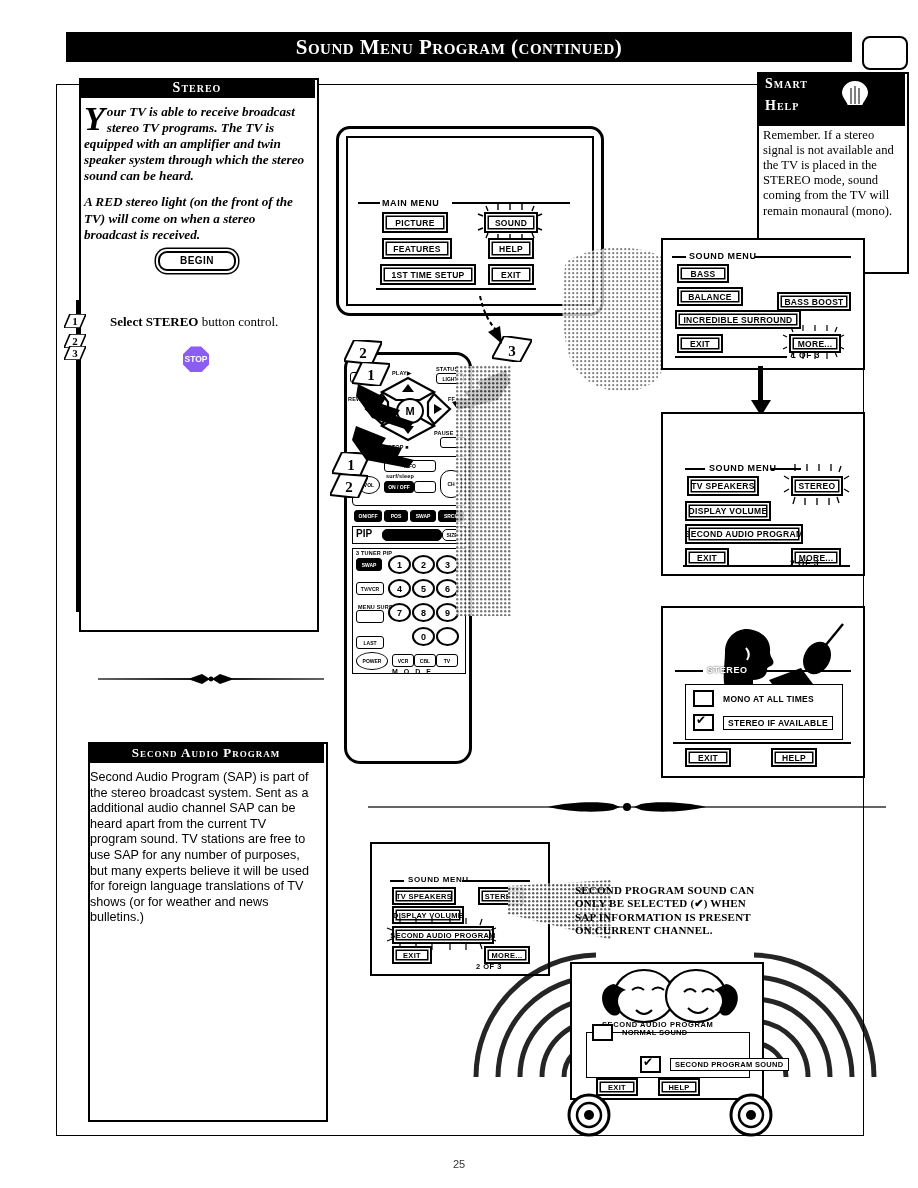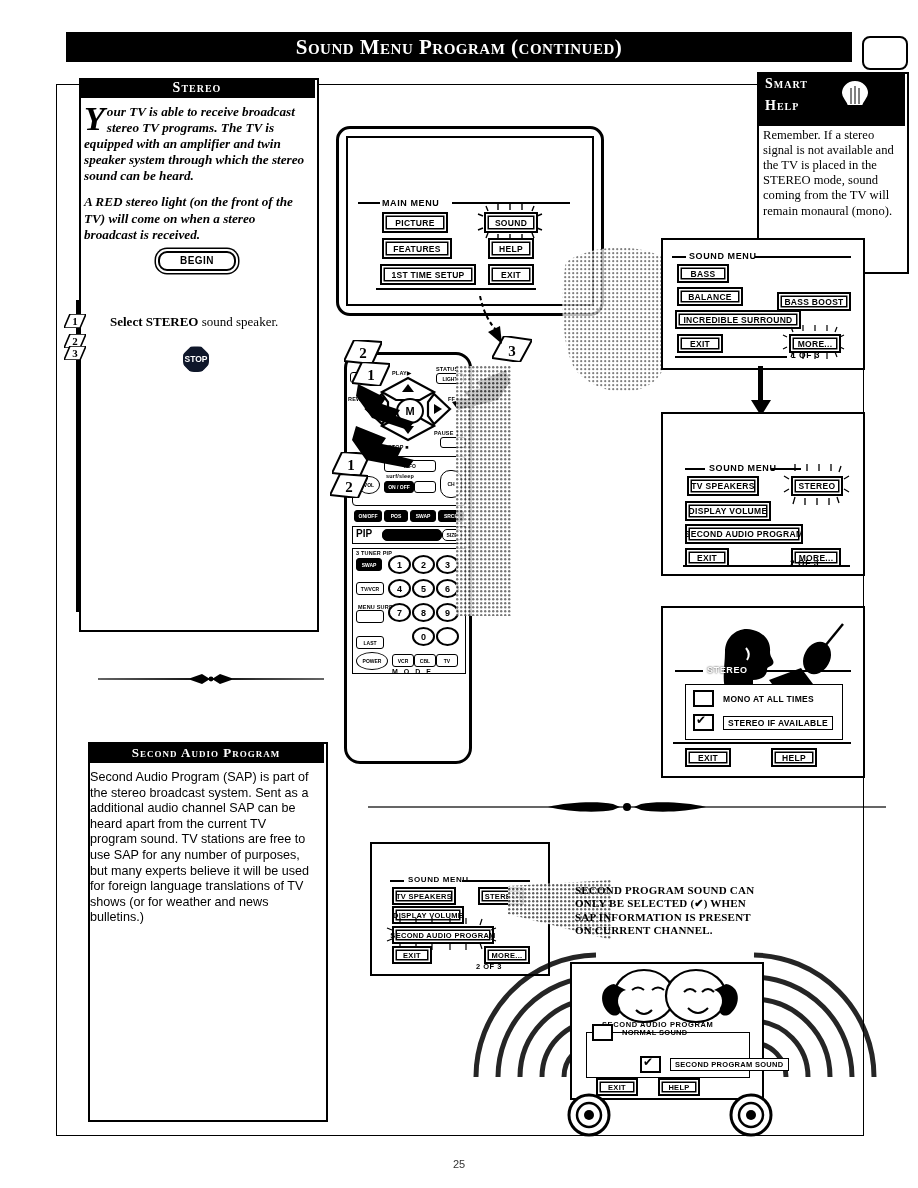--- a/index.html
+++ b/index.html
@@ -46,24 +46,24 @@
   
   #steps{position:absolute;left:84px;top:314px;width:224px;}
   #steps-rule{position:absolute;left:76px;top:300px;width:3px;height:312px;background:#000;}
   .step{position:relative;padding-left:26px;margin-bottom:4px;}
   .dia{position:absolute;left:-20px;top:0px;width:22px;height:14px;}
   .dia svg{display:block;}
   .stxt{font-family:"Liberation Serif",serif;font-size:13px;line-height:1.26;}
   .stxt b{font-weight:bold;}
   .para{font-family:"Liberation Serif",serif;font-size:13px;line-height:1.26;
         margin:6px 0 6px 0;}
-  .stop-badge{display:block;margin:6px auto 0;width:26px;height:26px;background:#0f172a;
+  .stop-badge{display:block;margin:6px auto 0;width:26px;height:26px;background:#8b5cf6;
               color:#fff;font-family:"Liberation Sans",sans-serif;font-weight:bold;
               font-size:8.5px;text-align:center;line-height:26px;
-              clip-path:polygon(30% 0,70% 0,100% 30%,100% 70%,70% 100%,30% 100%,0 70%,0 30%);border-radius:11px;}
+              clip-path:polygon(30% 0,70% 0,100% 30%,100% 70%,70% 100%,30% 100%,0 70%,0 30%);}
 
   
   #sap-panel{position:absolute;left:88px;top:742px;width:236px;height:376px;
              border:2px solid #000;background:#fff;}
   #sap-hdr{position:absolute;left:88px;top:742px;width:236px;height:21px;font-size:13px;}
   #sap-body{position:absolute;left:90px;top:770px;width:224px;
             font-family:Liberation Sans, sans-serif;font-size:12.6px;line-height:1.24;}
   #sap-body p{margin:0 0 10px 0;}
 
   
@@ -177,21 +177,21 @@
 <div id="steps-rule"></div>
 <div id="steps">
 
   <div class="step">
     <span class="dia">
       <svg width="22" height="14" viewBox="0 0 22 14">
         <polygon points="6,0 22,0 16,14 0,14" fill="#fff" stroke="#000" stroke-width="1.6"></polygon>
         <text x="11" y="11" font-family="Liberation Serif,serif" font-size="11" font-weight="bold" text-anchor="middle">1</text>
       </svg>
     </span>
-    <div class="stxt"><b>Select STEREO</b><span> sound speaker.</span></div>
+    <div class="stxt"><b>Select STEREO</b><span> button control.</span></div>
   </div>
 
   <div class="step" style="margin-top:4px;">
     <span class="dia">
       <svg width="22" height="14" viewBox="0 0 22 14">
         <polygon points="6,0 22,0 16,14 0,14" fill="#fff" stroke="#000" stroke-width="1.6"></polygon>
         <text x="11" y="11" font-family="Liberation Serif,serif" font-size="11" font-weight="bold" text-anchor="middle">2</text>
       </svg>
     </span>
   </div>

